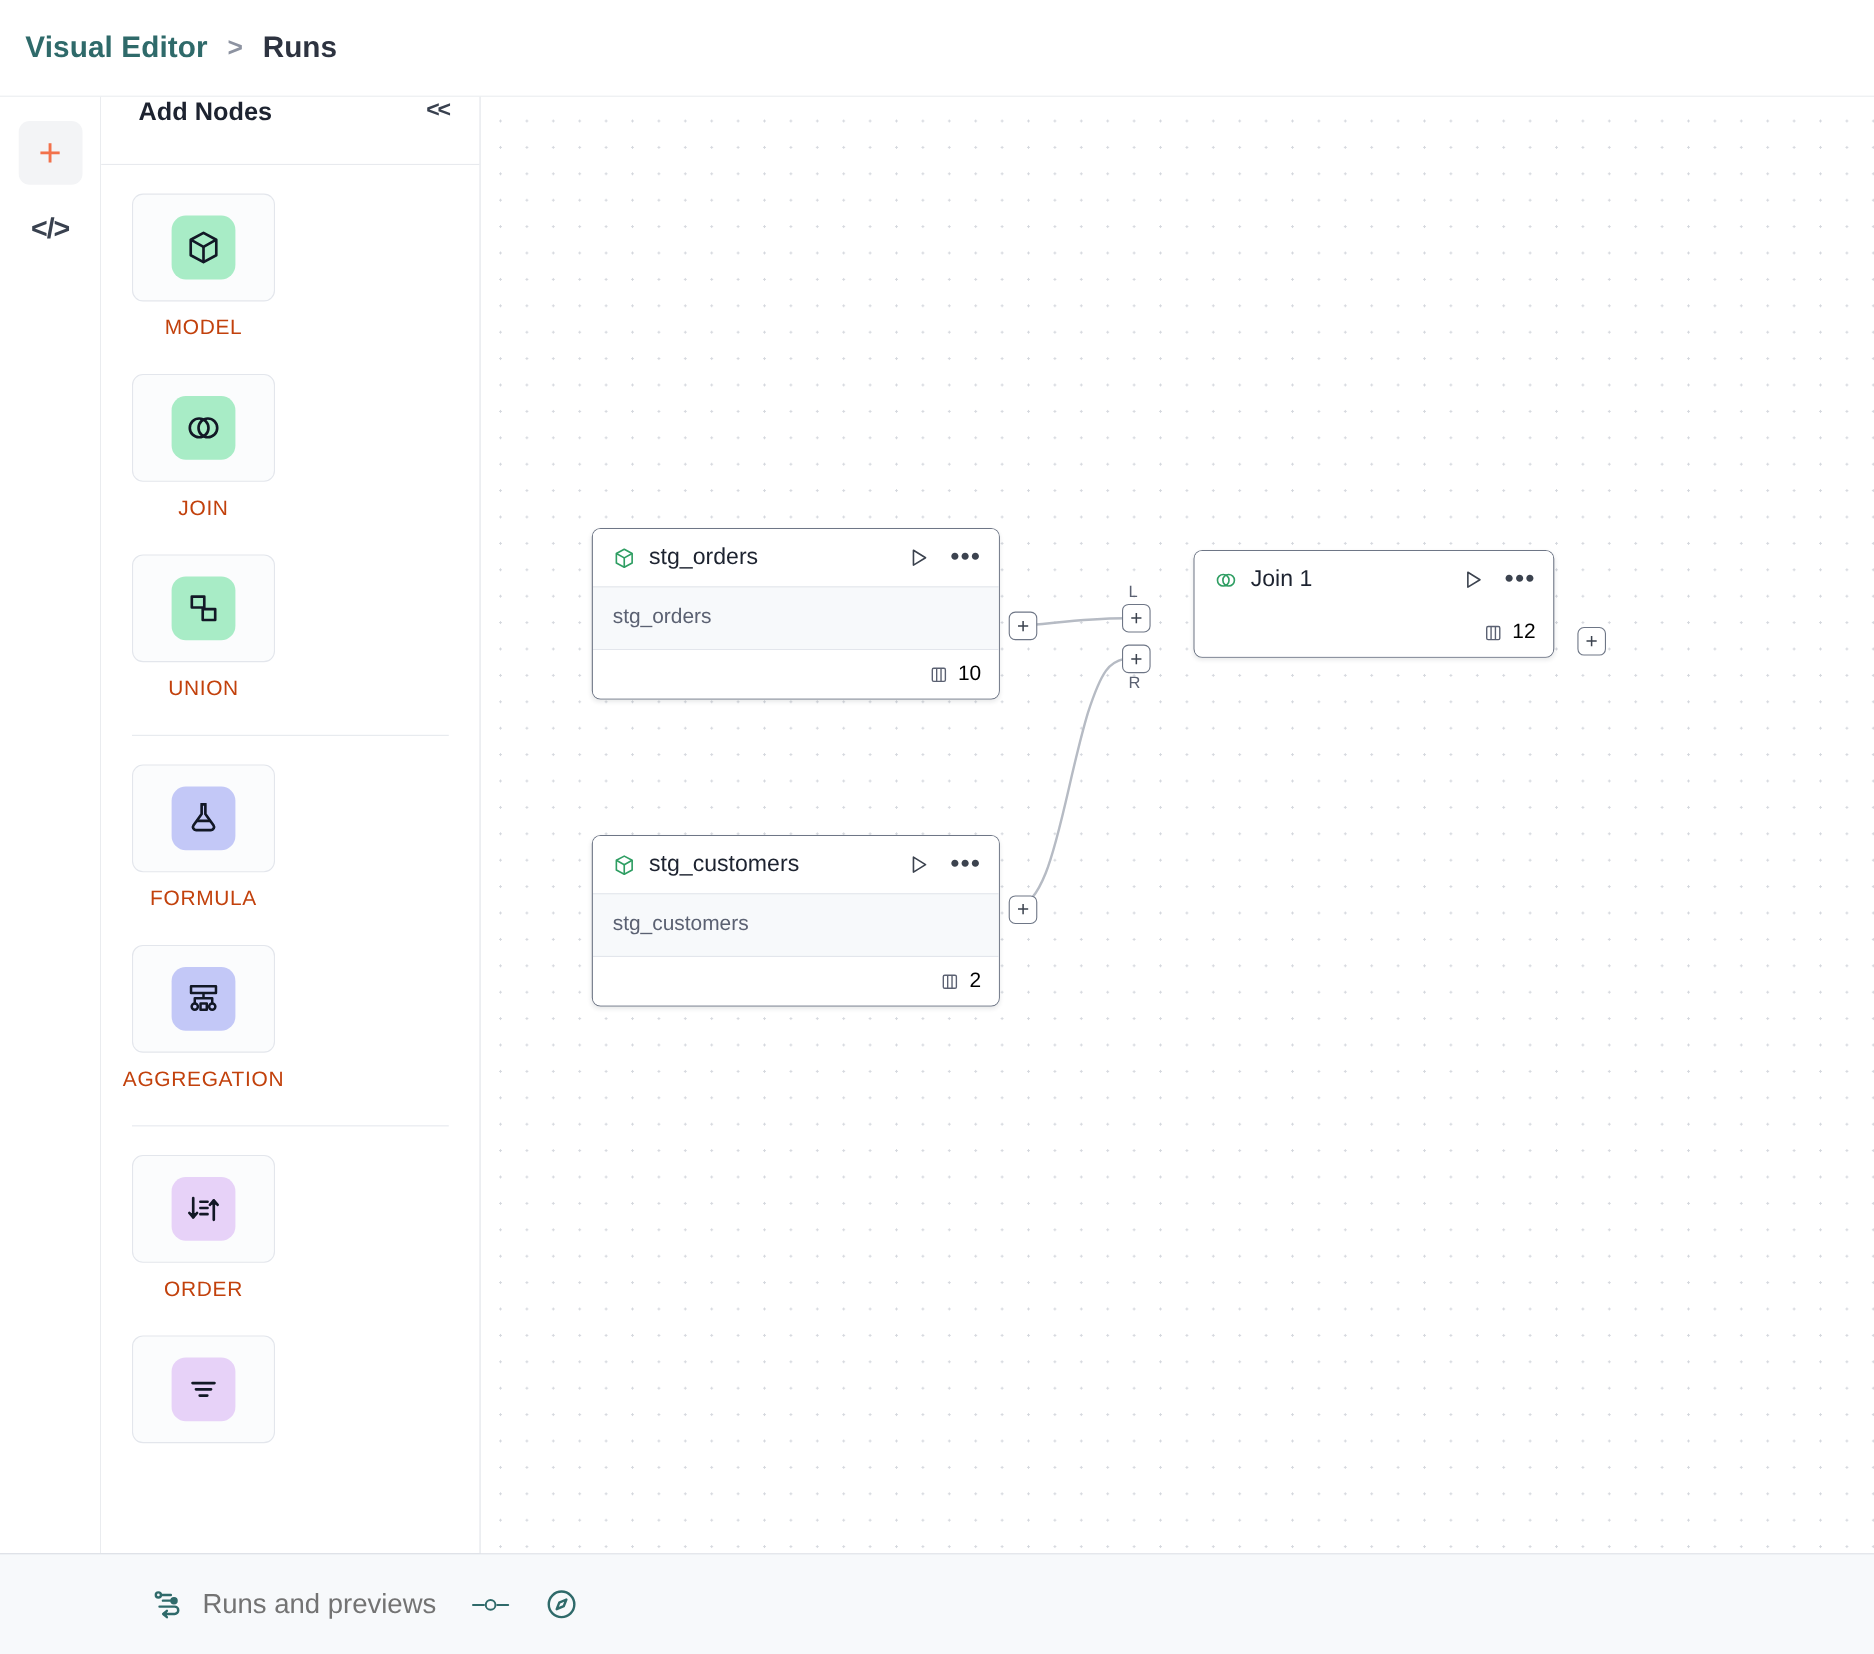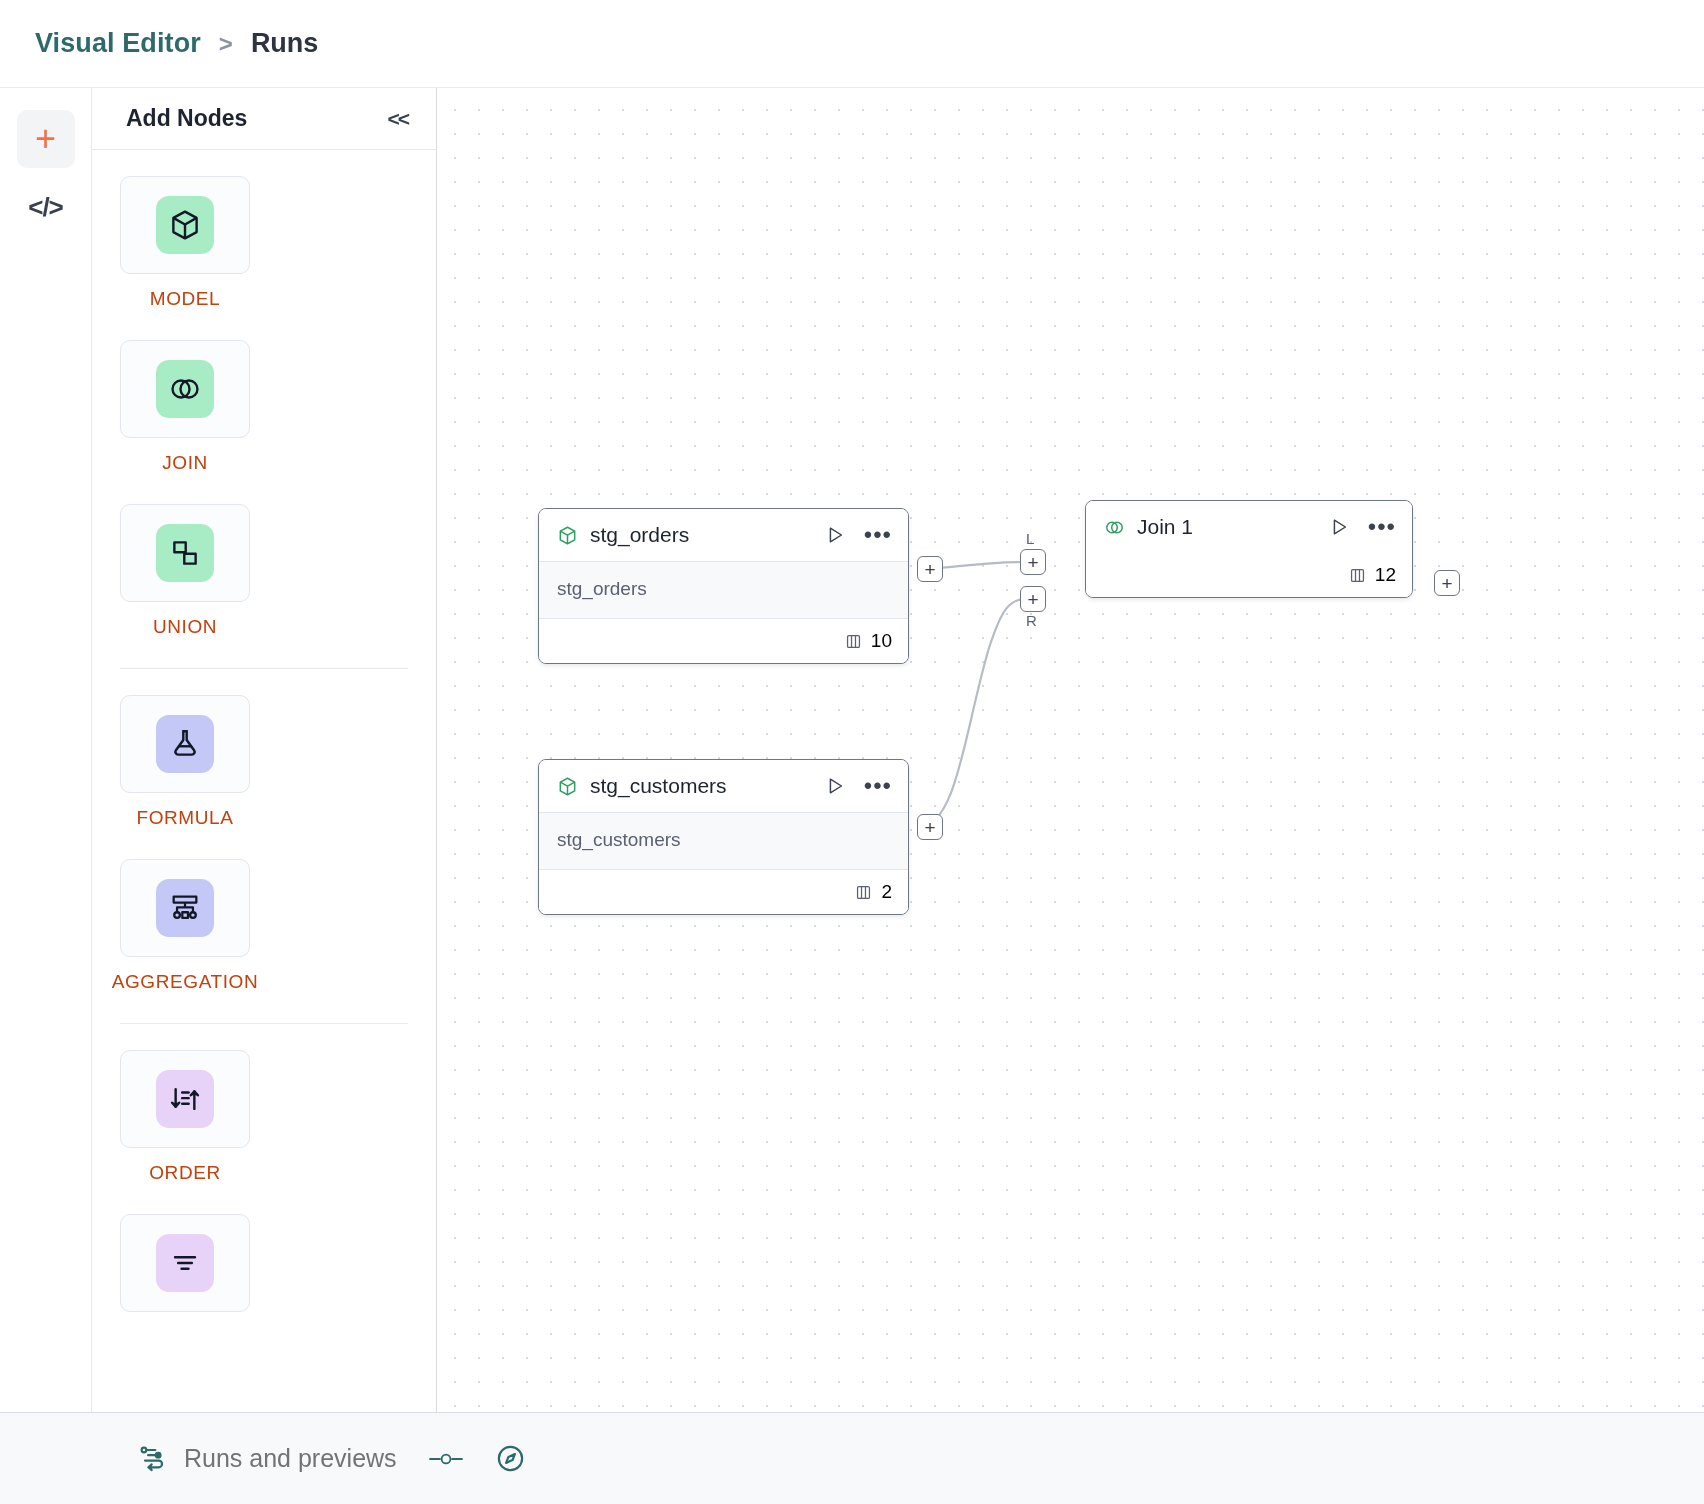--- a/index.html
+++ b/index.html
@@ -8,21 +8,21 @@
     font-family: "Liberation Sans", sans-serif;
     background: #ffffff;
     overflow: hidden;
   }
   .app { position: relative; width: 1704px; height: 1504px; display: flex; flex-direction: column; }
 
   
   .header {
     height: 88px; flex: 0 0 88px;
     display: flex; align-items: center;
-    padding-left: 35px;
+    padding-left: 23px;
     background: #ffffff;
     border-bottom: 1px solid #e8eaee;
   }
   .crumb-primary {
     color: #2f6a6a; font-size: 27px; font-weight: bold; letter-spacing: .1px;
   }
   .crumb-sep { color: #8d93a1; font-size: 24px; margin: 0 18px; font-weight: bold; }
   .crumb-current { color: #2d3340; font-size: 27px; font-weight: bold; }
 
   
@@ -47,21 +47,21 @@
 
   
   .panel {
     width: 345px; flex: 0 0 345px;
     background: #ffffff;
     border-right: 1px solid #d9dde3;
     display: flex; flex-direction: column;
   }
   .panel-head {
     height: 62px; flex: 0 0 62px;
-    display: flex; align-items: center; justify-content: space-between;
+    display: flex; align-items: flex-start; justify-content: space-between;
     padding: 0 28px 0 34px;
     border-bottom: 1px solid #e8eaee;
   }
   .panel-title { font-size: 23px; font-weight: bold; color: #1d2330; }
   .collapse-glyph { font-size: 21px; color: #39414f; font-weight: bold; cursor: pointer; letter-spacing: -2px;}
 
   .panel-scroll { flex: 1 1 auto; padding: 26px 28px 0 28px; overflow: hidden; }
   .node-grid { display: flex; flex-wrap: wrap; gap: 30px 30px; }
   .node-cell { width: 130px; display: flex; flex-direction: column; align-items: center; }
   .node-tile {
@@ -272,21 +272,21 @@
       </div>
     </div>
 
     <div class="canvas">
 
       <svg class="edges">
         <path d="M 482 481 C 510 481, 540 474, 585 474" fill="none" stroke="#b6bbc4" stroke-width="2.2"></path>
         <path d="M 482 739 C 520 739, 528 640, 552 560 C 565 520, 572 514, 585 511" fill="none" stroke="#b6bbc4" stroke-width="2.2"></path>
       </svg>
 
-      <div class="card" style="left:101px; top:420px; width:371px;">
+      <div class="card" style="left:101px; top:392px; width:371px;">
         <div class="card-head">
           <span style="display:flex;">
             <svg width="21" height="21" viewBox="0 0 24 24" fill="none" stroke="#2f9e63" stroke-width="1.7" stroke-linejoin="round">
               <path d="M12 2.6 20.2 7v10L12 21.4 3.8 17V7z"></path>
                 <path d="M3.8 7 12 11.6 20.2 7"></path>
                 <path d="M12 11.6v9.8"></path>
             </svg>
           </span>
           <span class="card-title">stg_orders</span>
           <span class="card-actions">

